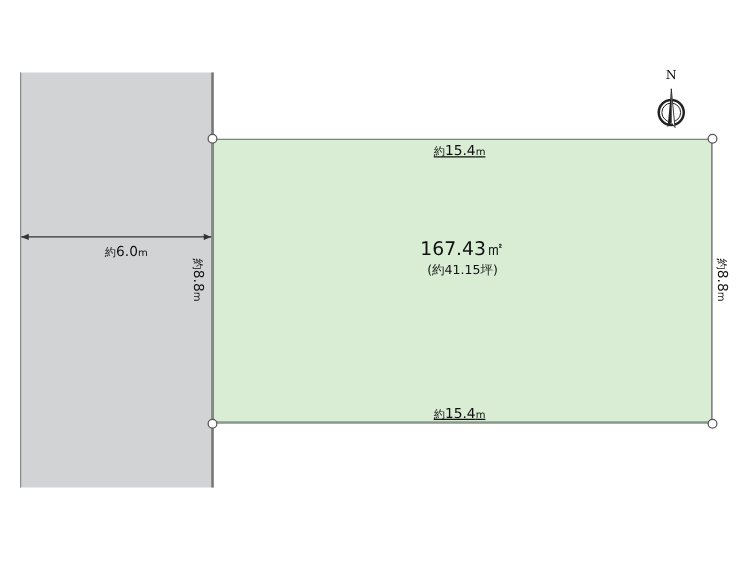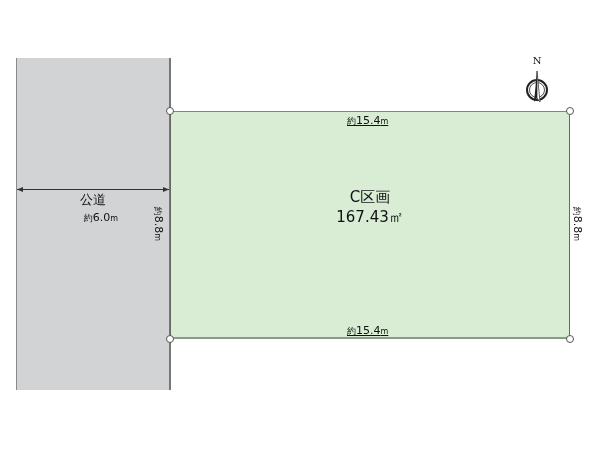--- a/index.html
+++ b/index.html
@@ -41,42 +41,41 @@
 <div class="road-right-edge"></div>
 
 <div id="road-arrow">
   <svg width="152" height="9" style="position:absolute;left:0;top:-4px;overflow:visible">
     <polygon points="0,4.5 6,2 6,7" fill="#333"></polygon>
     <polygon points="152,4.5 146,2 146,7" fill="#333"></polygon>
   </svg>
 </div>
 
 <div id="road-label">
-  <div id="road-name">公道</div>
   <div id="road-width"><span class="pre">約</span><span>6.0</span><span class="unit">m</span></div>
 </div>
 
 <div id="lot"></div>
 
 <div class="vertex" style="left:170px; top:111px;"></div>
 <div class="vertex" style="left:570px; top:111px;"></div>
 <div class="vertex" style="left:570px; top:339px;"></div>
 <div class="vertex" style="left:170px; top:339px;"></div>
 
 <div class="dim-h" style="left:347px; top:114px;"><span class="pre">約</span><span>15.4</span><span class="unit">m</span></div>
 
 <div class="dim-h" style="left:347px; top:324px;"><span class="pre">約</span><span>15.4</span><span class="unit">m</span></div>
 
 <div class="dim-v" style="left:141px; top:217px;"><span class="pre">約</span><span>8.8</span><span class="unit">m</span></div>
 
 <div class="dim-v" style="left:560px; top:217px;"><span class="pre">約</span><span>8.8</span><span class="unit">m</span></div>
 
 <div id="center-label">
-  <div id="lot-name">C区画</div>
   <div id="area-value">167.43㎡</div>
+  <div id="tsubo">(約41.15坪)</div>
 </div>
 
 <div id="compass">
   <div style="position:absolute;left:0;top:0;width:34px;text-align:center;font-size:10px;line-height:10px;font-family:'DejaVu Serif',serif;">N</div>
   <svg width="34" height="38" style="position:absolute;left:0;top:12px">
     <circle cx="17" cy="22" r="10" fill="none" stroke="#222" stroke-width="2"></circle>
     <circle cx="17" cy="22" r="7.5" fill="none" stroke="#222" stroke-width="0.8"></circle>
     <polygon points="17,3 14,34 17,30" fill="#222"></polygon>
     <polygon points="17,3 20,34 17,30" fill="#fff" stroke="#222" stroke-width="0.7"></polygon>
   </svg>

